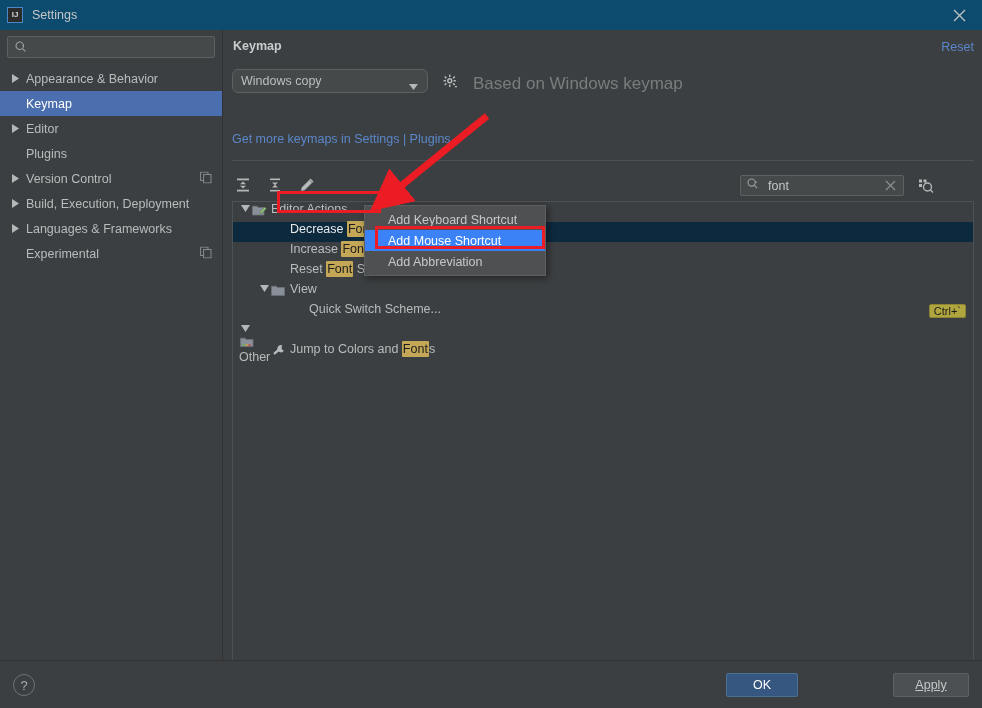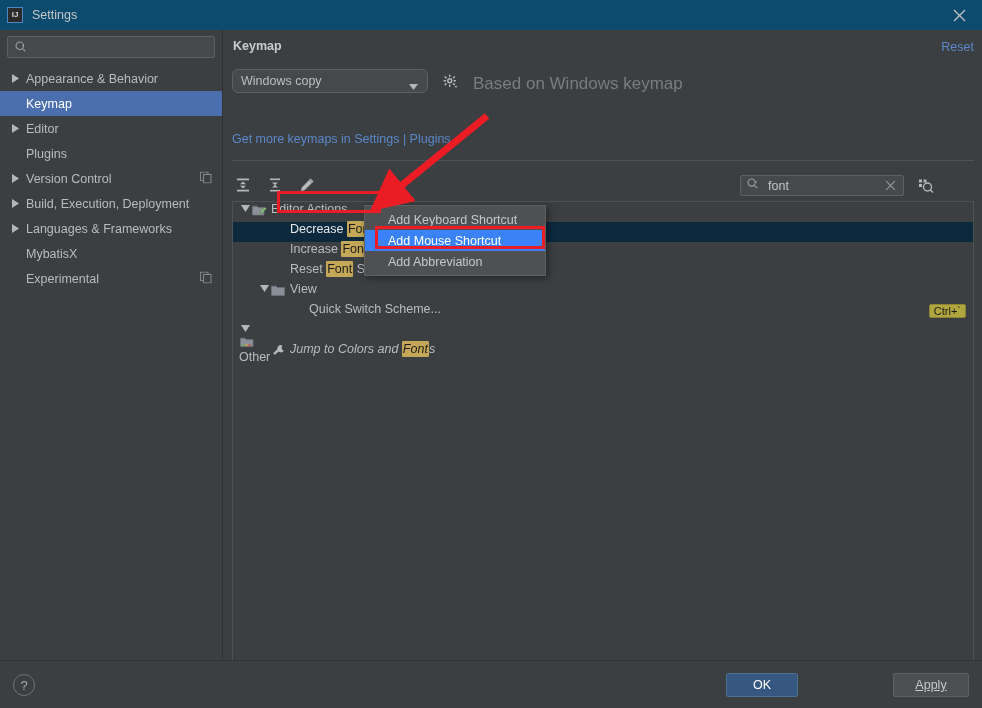--- a/index.html
+++ b/index.html
@@ -255,28 +255,20 @@
           </span>
           <span class="side-label">Build, Execution, Deployment</span>
         </div>
         <div class="side-item">
           <span class="side-arrow">
             <svg width="7" height="9" viewBox="0 0 7 9">
               <path d="M0 0 L7 4.5 L0 9 Z" fill="#b4b7b8"></path>
             </svg>
           </span>
           <span class="side-label">Languages &amp; Frameworks</span>
-        </div>
-        <div class="side-item">
-          <span class="side-arrow empty">
-            <svg width="7" height="9" viewBox="0 0 7 9">
-              <path d="M0 0 L7 4.5 L0 9 Z" fill="#b4b7b8"></path>
-            </svg>
-          </span>
-          <span class="side-label">MybatisX</span>
         </div>
         <div class="side-item">
           <span class="side-arrow empty">
             <svg width="7" height="9" viewBox="0 0 7 9">
               <path d="M0 0 L7 4.5 L0 9 Z" fill="#b4b7b8"></path>
             </svg>
           </span>
           <span class="side-label">Experimental</span>
           <span class="side-badge"><svg width="12" height="12" viewBox="0 0 12 12">
               <rect x="0.6" y="0.6" width="7.4" height="8.4" fill="none" stroke="#a0a3a5" stroke-width="1"></rect>
@@ -429,21 +421,21 @@
           <span class="t-icon">
             <svg width="15" height="13" viewBox="0 0 15 13">
               <path d="M0.5 2.2 L5 2.2 L6.2 3.6 L13 3.6 L13 10.6 L0.5 10.6 Z" fill="#8a9099" stroke="#6c7278" stroke-width=".8"></path>
               <circle cx="3.4" cy="9.1" r="1.2" fill="#6fae5a"></circle>
               <circle cx="6.5" cy="9.1" r="1.2" fill="#d0a23c"></circle>
               <circle cx="9.6" cy="9.1" r="1.2" fill="#c4544a"></circle>
             </svg>
           </span>
           <span class="t-label">Other</span>
         </div>
-        <div class="tree-row" style="padding-left: 25px; font-style: italic;">
+        <div class="tree-row" style="padding-left: 25px;">
           <span class="t-arrow empty"></span>
           <span class="t-icon">
             <svg width="14" height="14" viewBox="0 0 14 14">
               <path d="M9.6 1.2 a3.6 3.6 0 1 0 3.2 4.5 L10.3 5 L9.4 3 Z" fill="#b7babc" transform="rotate(20 7 7)"></path>
               <rect x="2" y="7.6" width="7" height="2.4" rx="1" fill="#b7babc" transform="rotate(-42 5.5 8.8)"></rect>
             </svg>
           </span>
           <span class="t-label">Jump to Colors and <span class="hl">Font</span>s</span>
         </div>
       </div>

